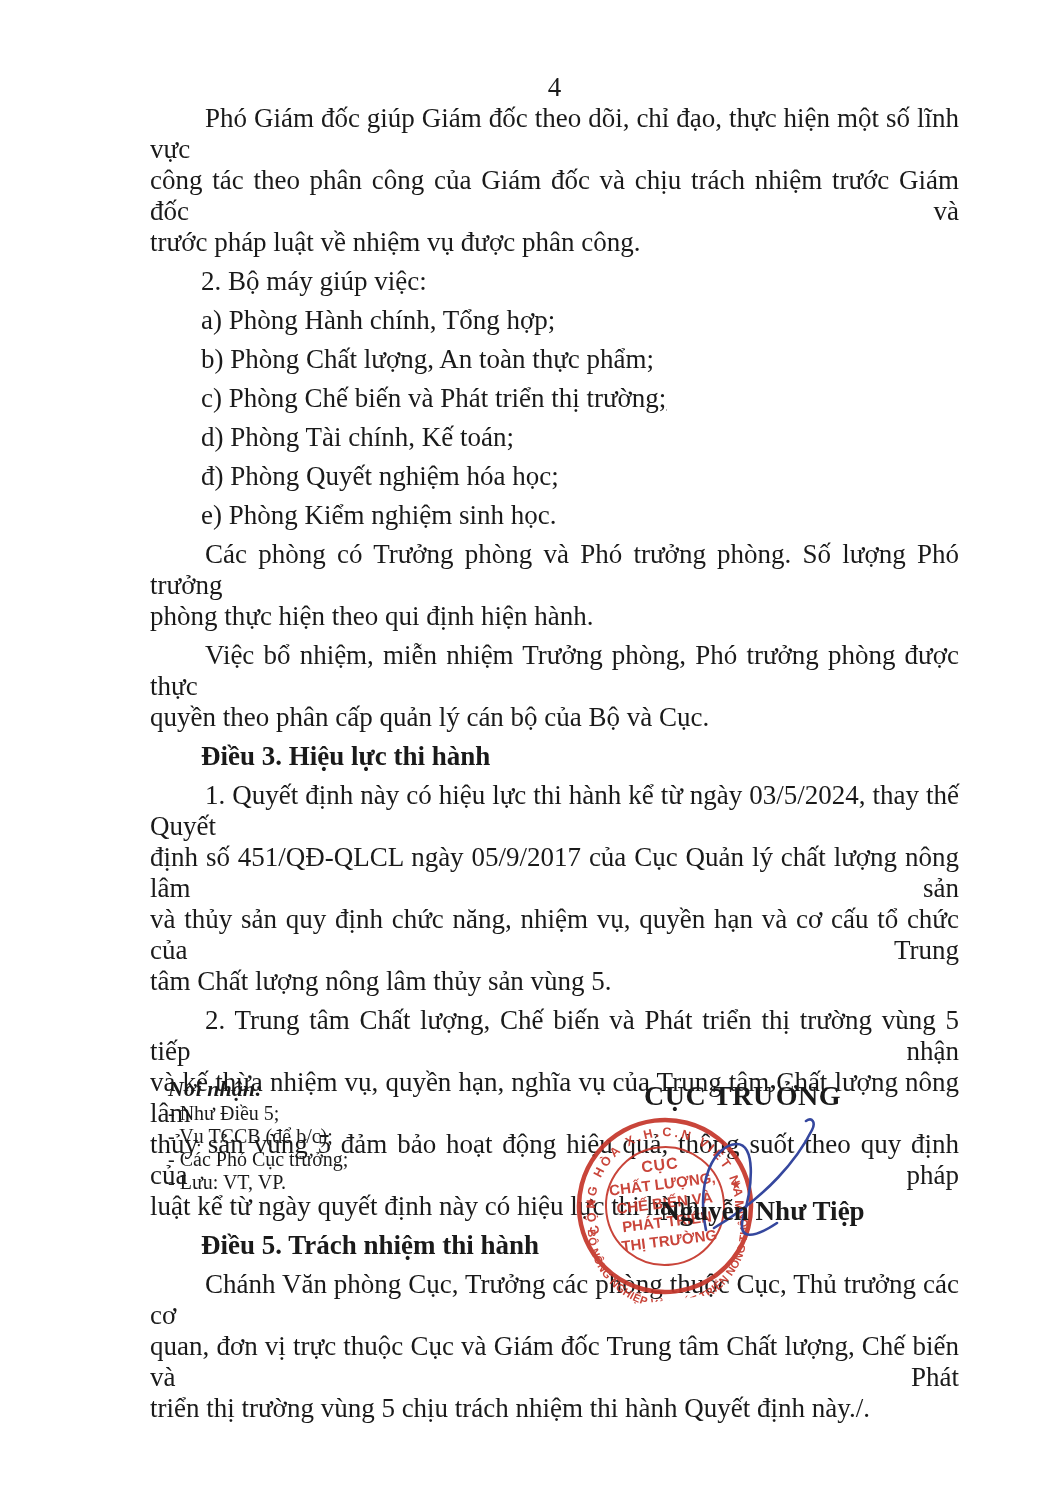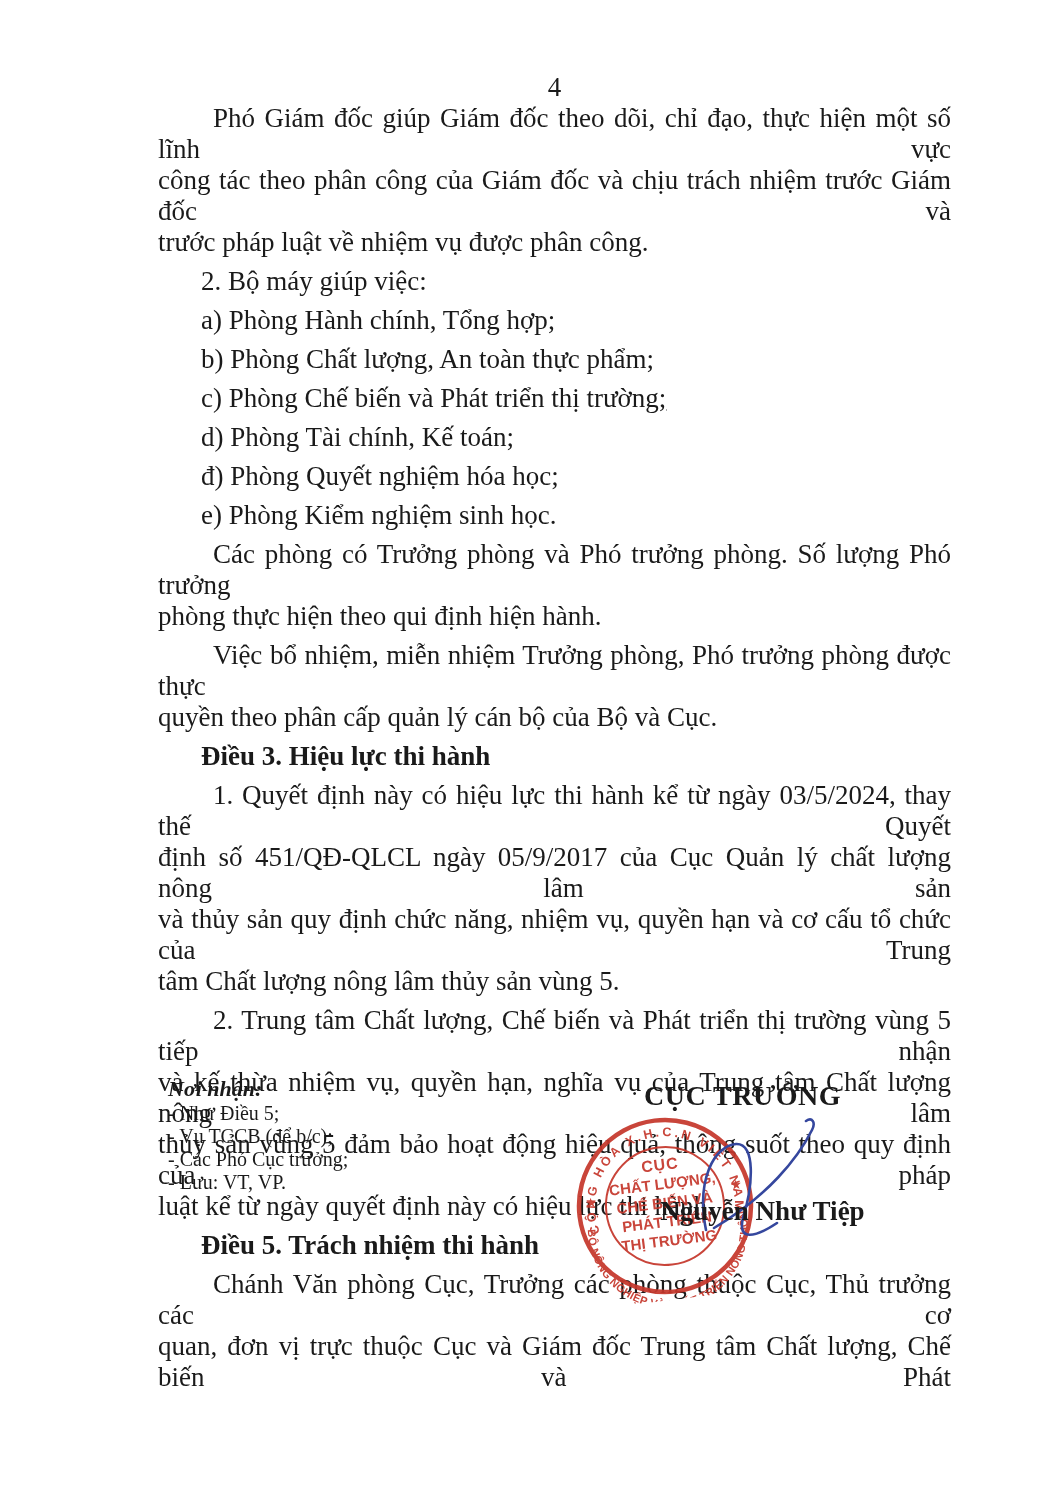--- a/index.html
+++ b/index.html
@@ -14,21 +14,21 @@
   }
   .page-number{
     position:absolute;top:72px;left:146px;width:817px;
     text-align:center;font-size:27px;line-height:31px;
   }
   .doc-body{
     position:absolute;top:103px;left:146px;width:817px;
     font-size:27px;line-height:31px;
   }
   .doc-body>:first-child{margin-top:0;}
-  .par{margin:8px 12px;}
+  .par{margin:8px 4px;}
   .pline{
     text-align:justify;
     text-align-last:justify;
     -moz-text-align-last:justify;
   }
   .pline.last{text-align-last:left;-moz-text-align-last:left;}
   .pline.ind{text-indent:55px;}
   .item{margin:8px 0;padding-left:55px;}
   .heading{margin:8px 0;padding-left:55px;font-weight:bold;}
   .utail{text-decoration:underline;}
@@ -104,20 +104,21 @@
       <div class="par">
         <div class="pline ind">2. Trung tâm Chất lượng, Chế biến và Phát triển thị trường vùng 5 tiếp nhận</div>
         <div class="pline">và kế thừa nhiệm vụ, quyền hạn, nghĩa vụ của Trung tâm Chất lượng nông lâm</div>
         <div class="pline">thủy sản vùng 5 đảm bảo hoạt động hiệu quả, thông suốt theo quy định của pháp</div>
         <div class="pline last">luật kể từ ngày quyết định này có hiệu lực thi hành.</div>
       </div>
       <div class="heading">Điều 5. Trách nhiệm thi hành</div>
       <div class="par">
         <div class="pline ind">Chánh Văn phòng Cục, Trưởng các phòng thuộc Cục, Thủ trưởng các cơ</div>
         <div class="pline">quan, đơn vị trực thuộc Cục và Giám đốc Trung tâm Chất lượng, Chế biến và Phát</div>
+        <div class="pline last">triển thị trường vùng 5 chịu trách nhiệm thi hành Quyết định này./.</div>
       </div>
     </div>
 
   <div class="recipients">
     <div class="recipients-label">Nơi nhận:</div>
     <div class="recipient-item">- Như Điều 5;</div>
     <div class="recipient-item">- Vụ TCCB (để b/c);</div>
     <div class="recipient-item">- Các Phó Cục trưởng;</div>
     <div class="recipient-item">- Lưu: VT, VP.</div>
   </div>

